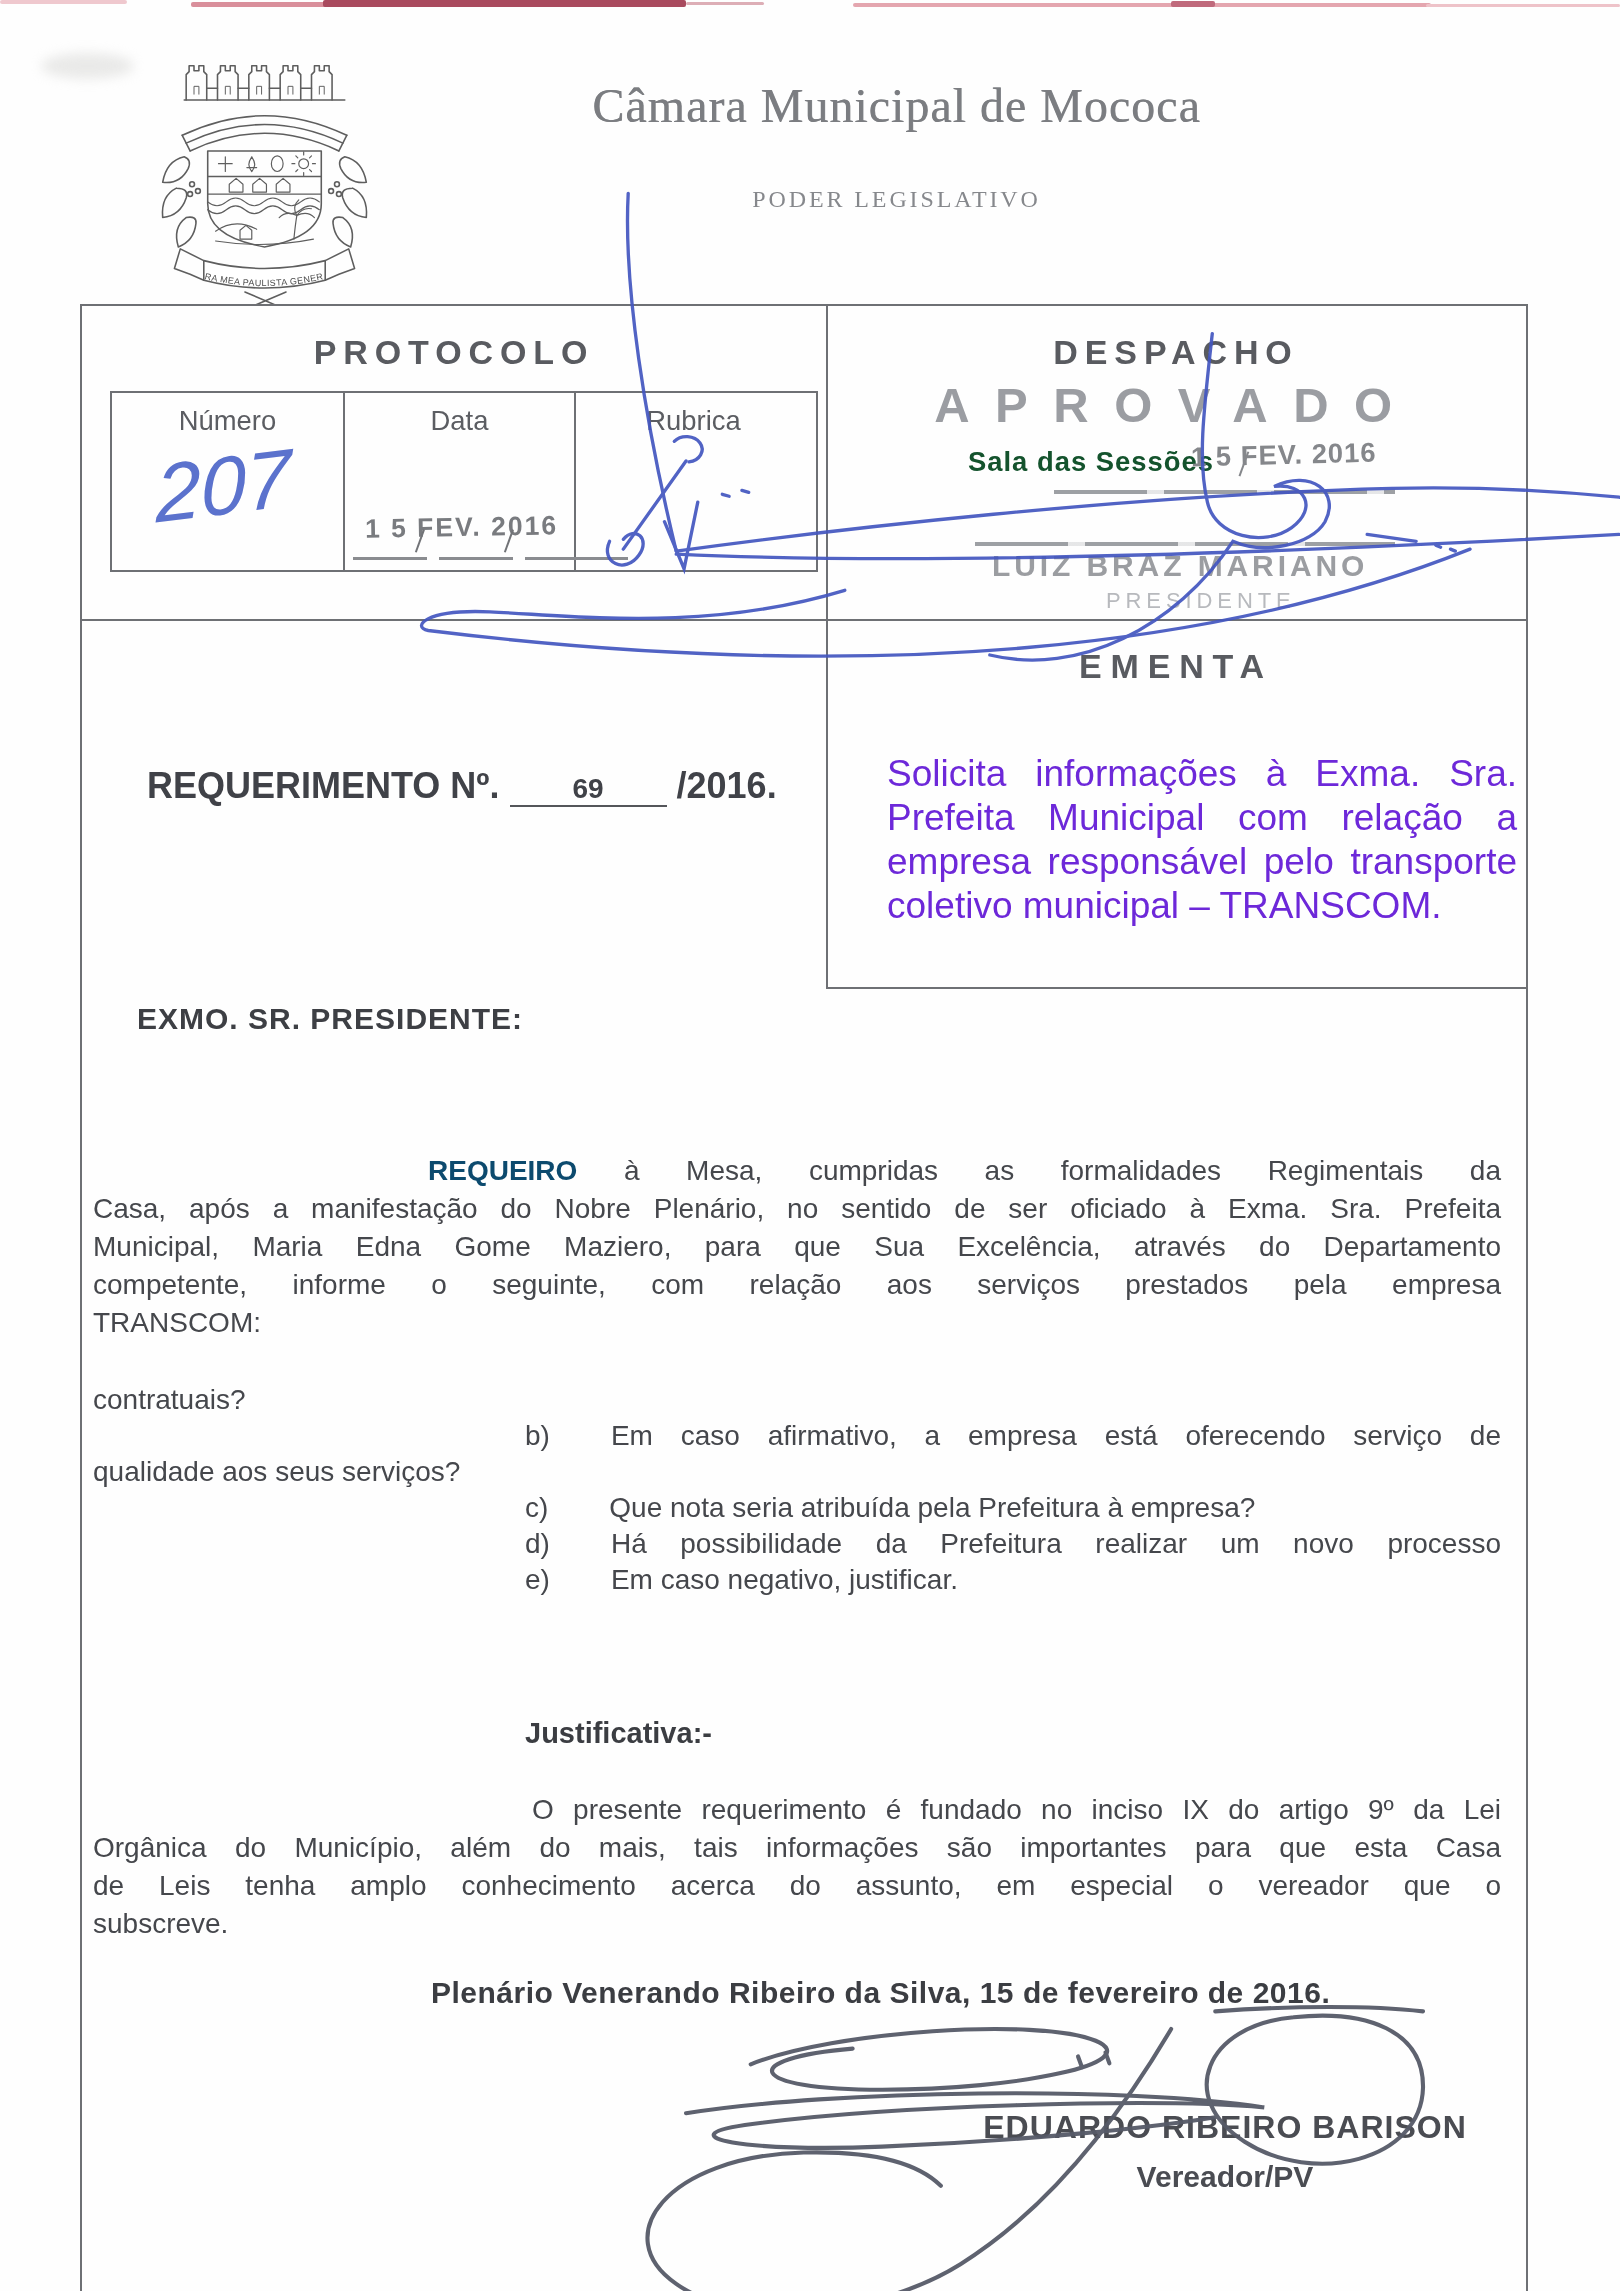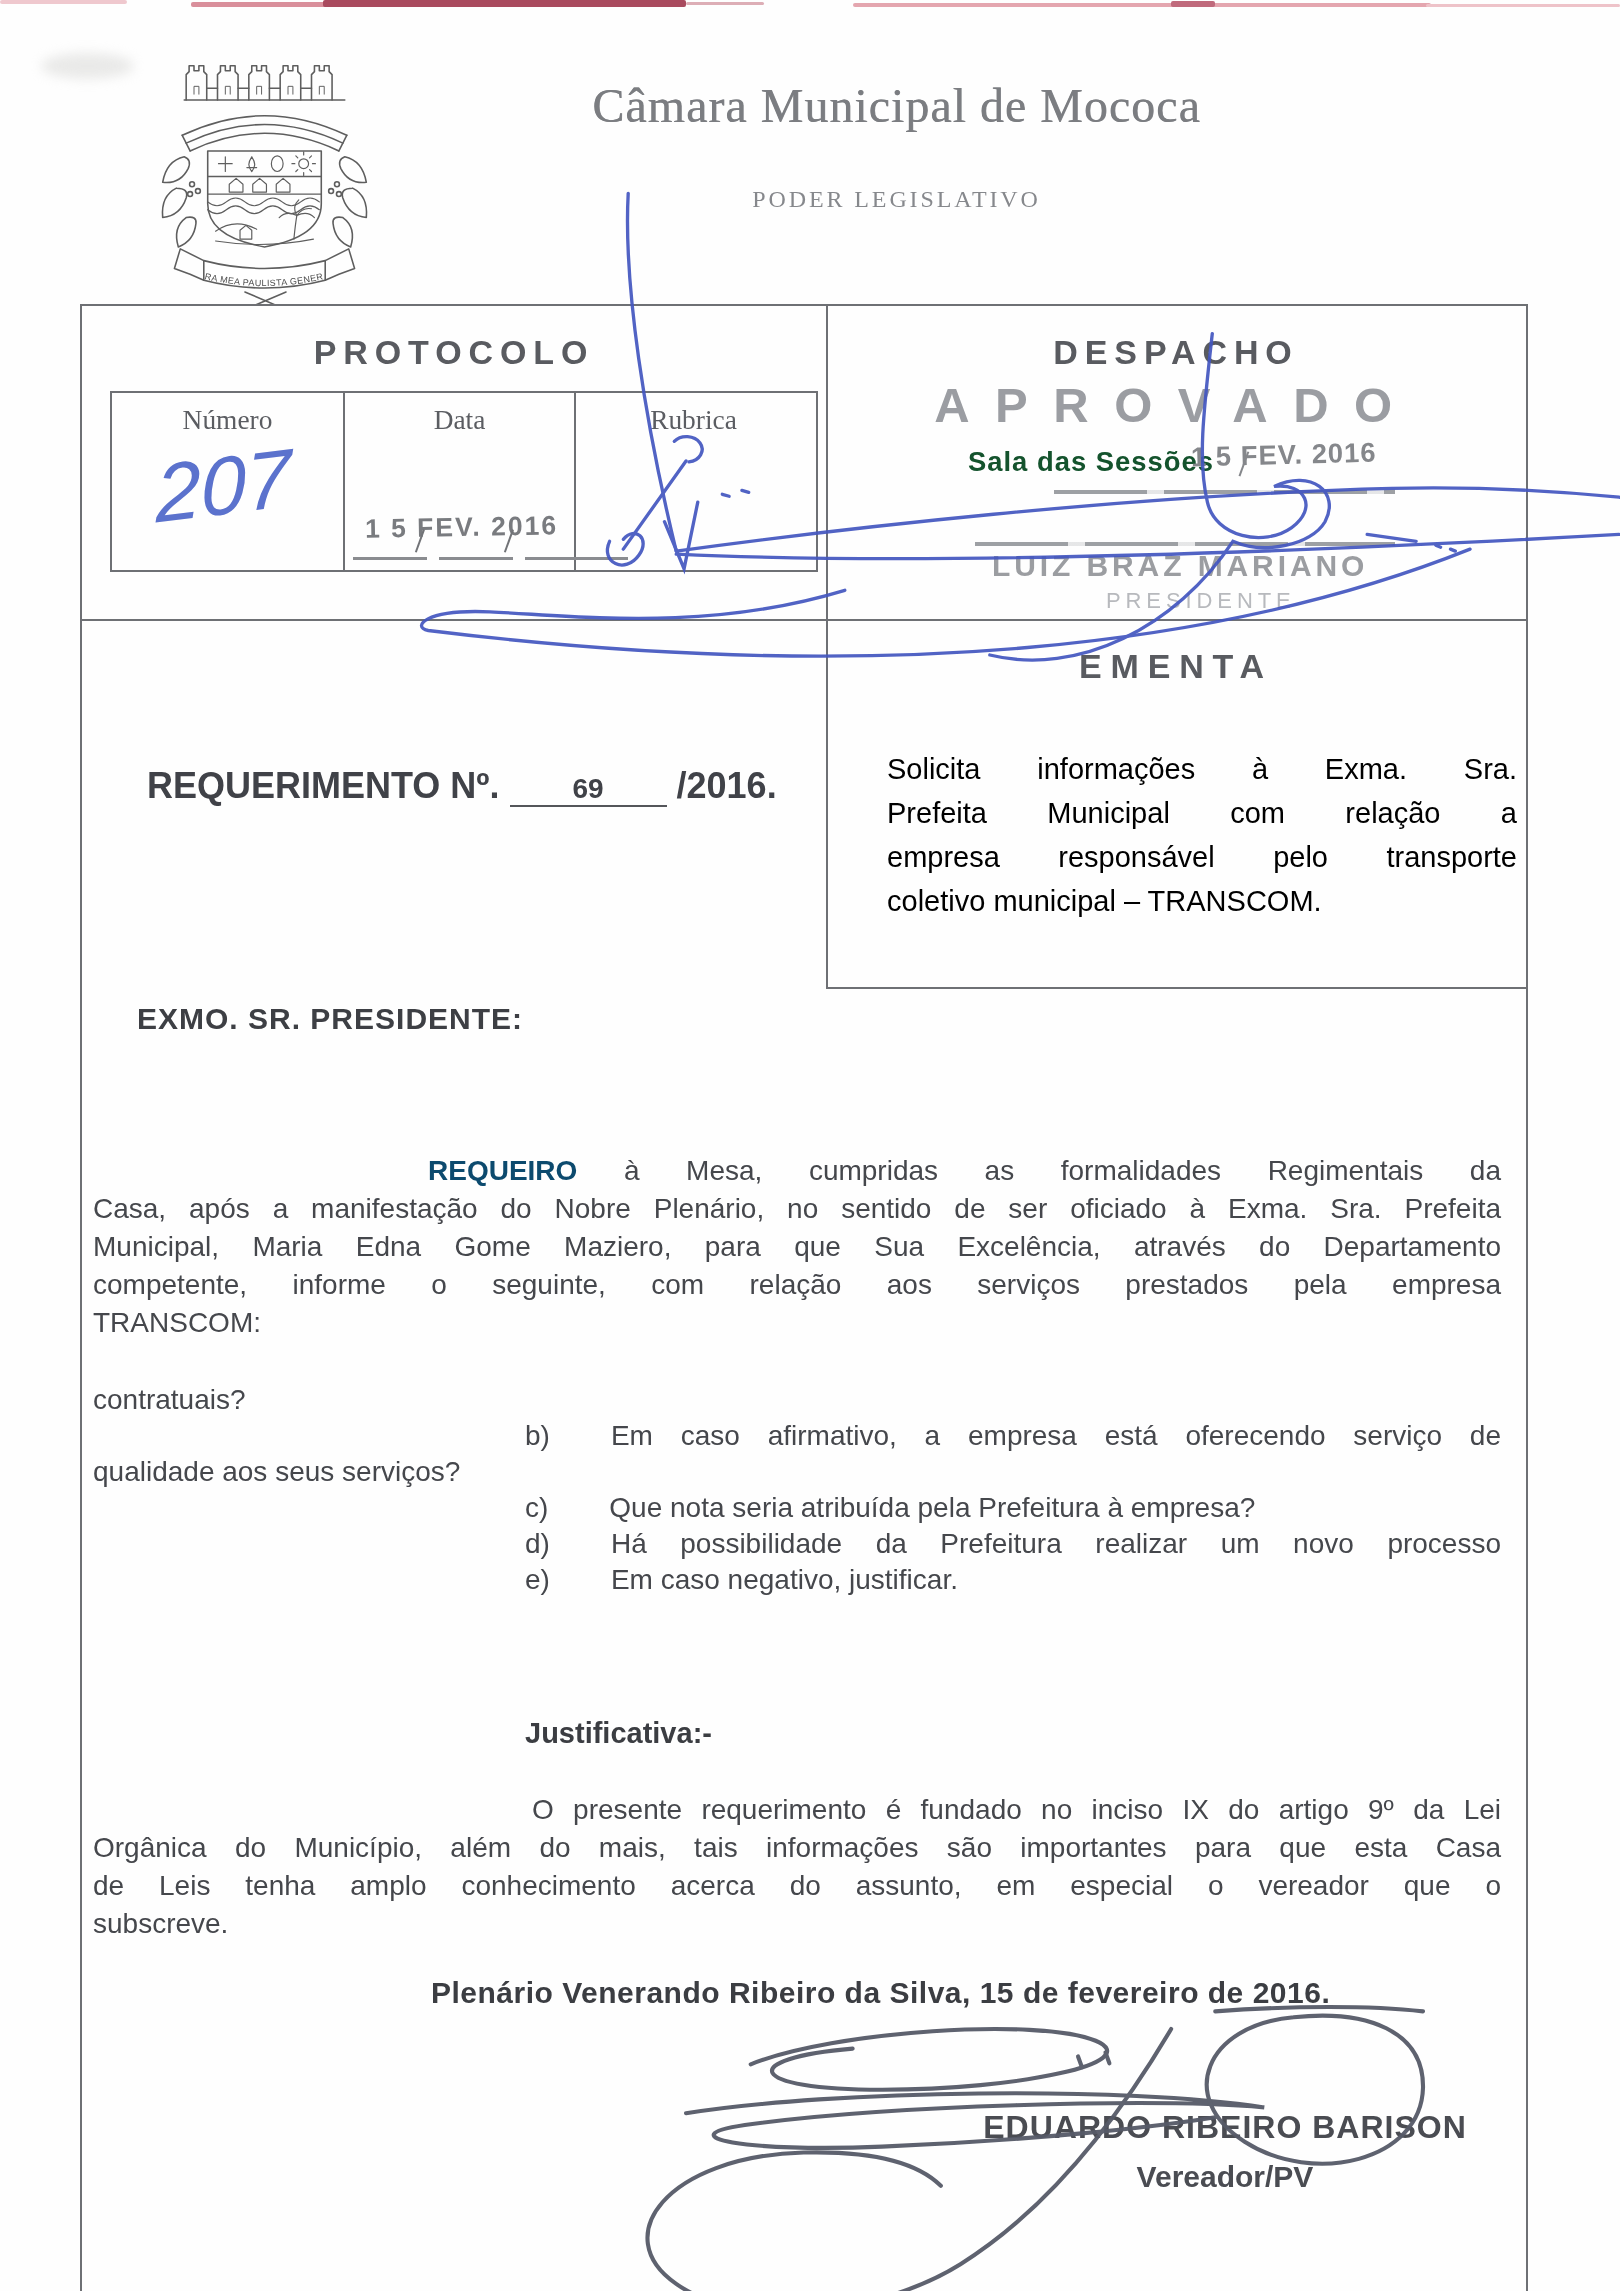--- a/index.html
+++ b/index.html
@@ -21,42 +21,42 @@
   
   .line{position:absolute;background:#6e7074;}
 
   
   .sect-head{position:absolute;font-size:34px;font-weight:bold;color:#595b60;letter-spacing:6.9px;text-align:center;}
 
   
   .ptab{position:absolute;left:110px;top:391px;width:704px;height:177px;border:2px solid #6e7074;display:flex;}
   .pcol{border-right:2px solid #6e7074;position:relative;}
   .pcol:last-child{border-right:none;}
-  .plabel{margin-top:11.8px;text-align:center;font-size:27.4px;color:#5b5d62;font-family:Liberation Serif, serif;}
+  .plabel{margin-top:11.8px;text-align:center;font-size:27.4px;color:#5b5d62;}
   .hand-num{position:absolute;left:37px;top:47px;font-size:82px;color:#4a63c8;
             font-style:italic;transform:rotate(-7deg) skewX(-6deg);font-weight:400;opacity:.9;}
   .stamp{color:#797b7f;font-weight:bold;letter-spacing:2px;}
   .dash-row{position:absolute;display:flex;gap:11.8px;}
   .dash-row div{height:2.9px;background:#8a8c90;}
   .slash{position:absolute;width:2px;background:#717377;transform:rotate(20deg);}
 
   
   .aprovado{position:absolute;left:826px;top:377px;width:700px;text-align:center;
             font-size:49px;font-weight:bold;letter-spacing:25.5px;color:#9b9da2;}
   .sala{position:absolute;font-size:27.4px;font-weight:bold;color:#14532d;letter-spacing:1px;}
   .gray-line{position:absolute;height:3.9px;
       background:repeating-linear-gradient(90deg,#9da0a4 0 93px,rgba(157,160,164,.25) 93px 110px);}
   .presname{position:absolute;font-size:30px;font-weight:bold;color:#9b9da1;letter-spacing:3.9px;}
   .presrole{position:absolute;font-size:22px;color:#b7b9bd;letter-spacing:4.9px;}
 
   
   .req-line{position:absolute;left:147px;top:765px;font-size:36px;font-weight:bold;color:#404248;white-space:nowrap;}
   .req-blank{display:inline-block;width:157px;border-bottom:2.9px solid #54565a;text-align:center;
              font-size:28px;vertical-align:baseline;line-height:33px;}
-  .ementa-body{position:absolute;left:887px;top:753px;width:630px;font-size:29px;color:#000000;}
+  .ementa-body{position:absolute;left:887px;top:753px;width:630px;font-size:37px;color:#6d28d9;}
   .ementa-body .ln{height:44px;text-align:justify;text-align-last:justify;}
   .ementa-body .ln.last{text-align-last:left;}
 
   
   .doc{position:absolute;left:93px;width:1408px;font-size:28px;color:#45474c;}
   .ln{height:38px;}
   .stretch{text-align:justify;text-align-last:justify;}
   .b{font-weight:bold;color:#0c4a6e;}
   .tab{display:inline-block;width:61px;}
   .items .ln{height:36px;}

